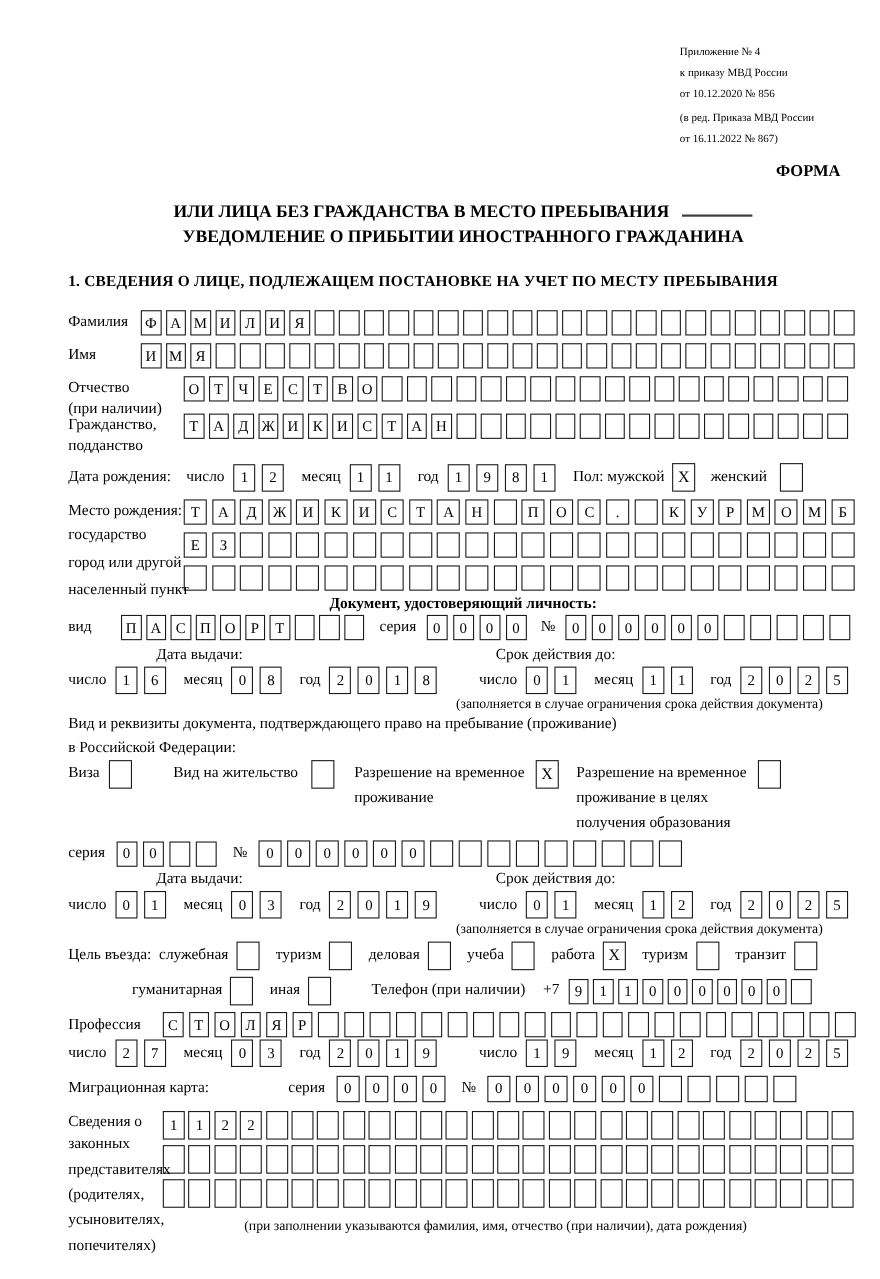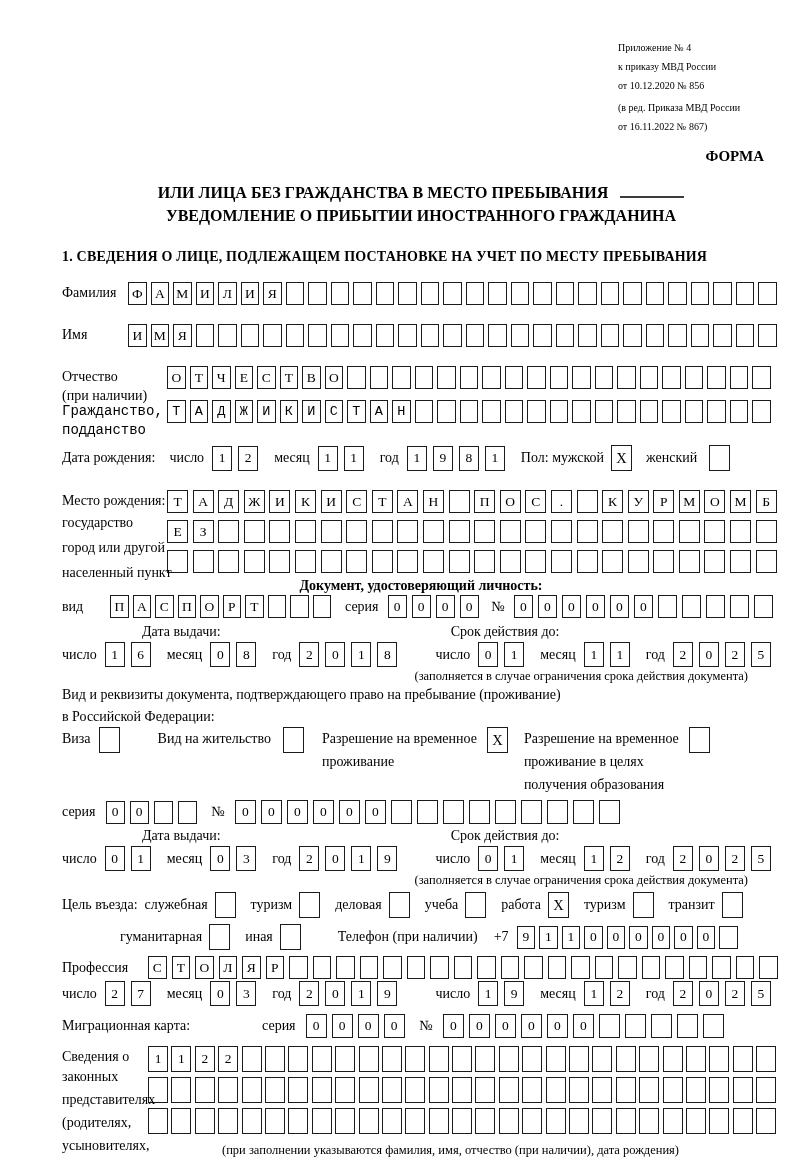--- a/index.html
+++ b/index.html
@@ -44,21 +44,21 @@
   .dg .dl{margin-right:8px;}
   .dg .cells{margin-right:10px;}
   .dheads{display:flex;font-size:14px;}
   .note{font-size:12.5px;text-align:right;padding-right:32px;}
   .center-b{font-weight:bold;text-align:center;font-size:14px;}
 
   .vstack{text-align:left;line-height:23px;white-space:nowrap;}
   .pitem{display:flex;align-items:center;margin-right:15px;}
   .pitem .plabel{margin-right:7px;white-space:nowrap;}
 
-  .mt17{margin-top:17px;} .mt11{margin-top:11px;font-family:Liberation Mono, monospace;} .mt7{margin-top:19px;} .mt6{margin-top:6px;}
+  .mt17{margin-top:17px;} .mt11{margin-top:11px;} .mt7{margin-top:7px;} .mt6{margin-top:6px;}
   .mt5{margin-top:5px;} .mt4{margin-top:4px;} .mt2{margin-top:2px;} .mt8{margin-top:8px;}
   .mt22{margin-top:22px;text-align:right;} .mt3{margin-top:3px;}
 </style>
 </head>
 <body>
 
 <div class="page">
 
   <div class="annex">
     <div>Приложение № 4</div>

